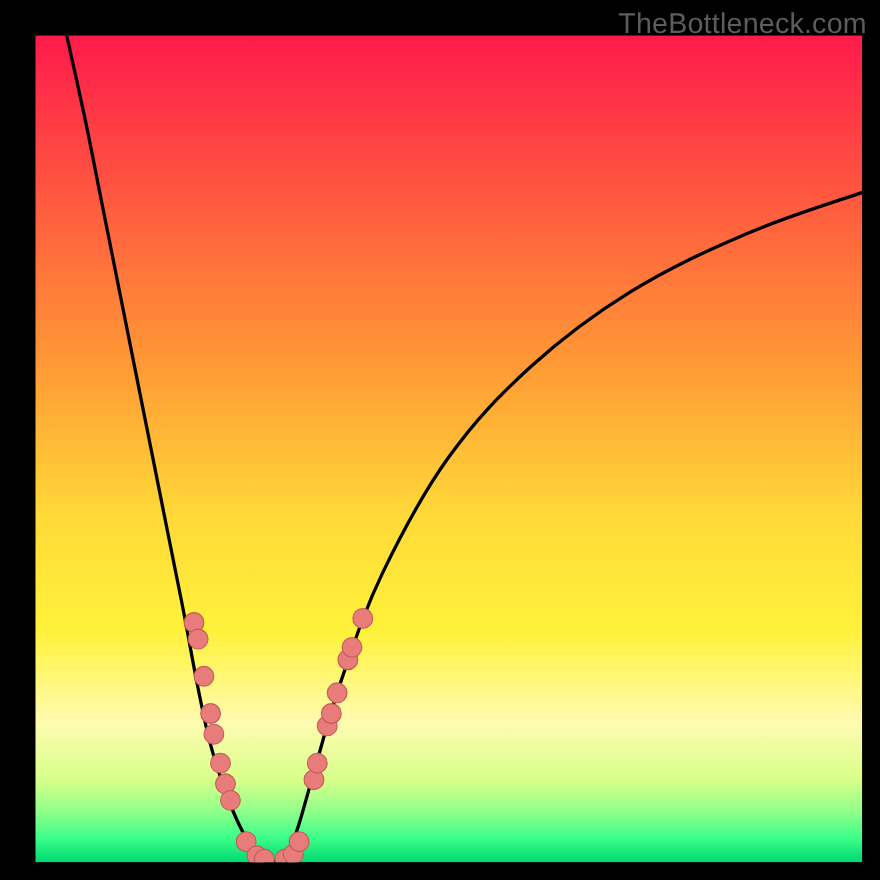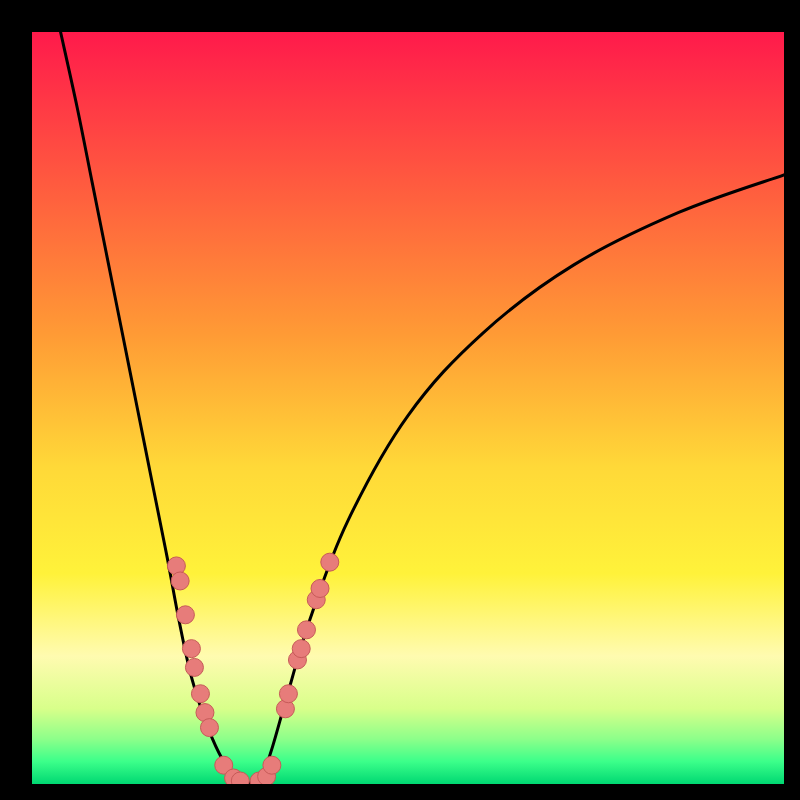--- a/index.html
+++ b/index.html
@@ -36,20 +36,21 @@
   svg.curve-layer {
     position: absolute;
     inset: 0;
     z-index: 10;
   }
 </style>
 </head>
 <body>
 
 <div class="frame">
+  <div class="watermark">TheBottleneck.com</div>
   <div class="plot-area">
     <svg class="gradient-bg" viewBox="0 0 752 752" preserveAspectRatio="none">
       <defs>
         <linearGradient id="bg-grad" x1="0" y1="0" x2="0" y2="1">
             <stop offset="0%" stop-color="#ff1a4b"></stop>
             <stop offset="20%" stop-color="#ff5a3f"></stop>
             <stop offset="40%" stop-color="#ff9a35"></stop>
             <stop offset="57.99999999999999%" stop-color="#ffd938"></stop>
             <stop offset="72%" stop-color="#fff23a"></stop>
             <stop offset="83%" stop-color="#fffbb0"></stop>

